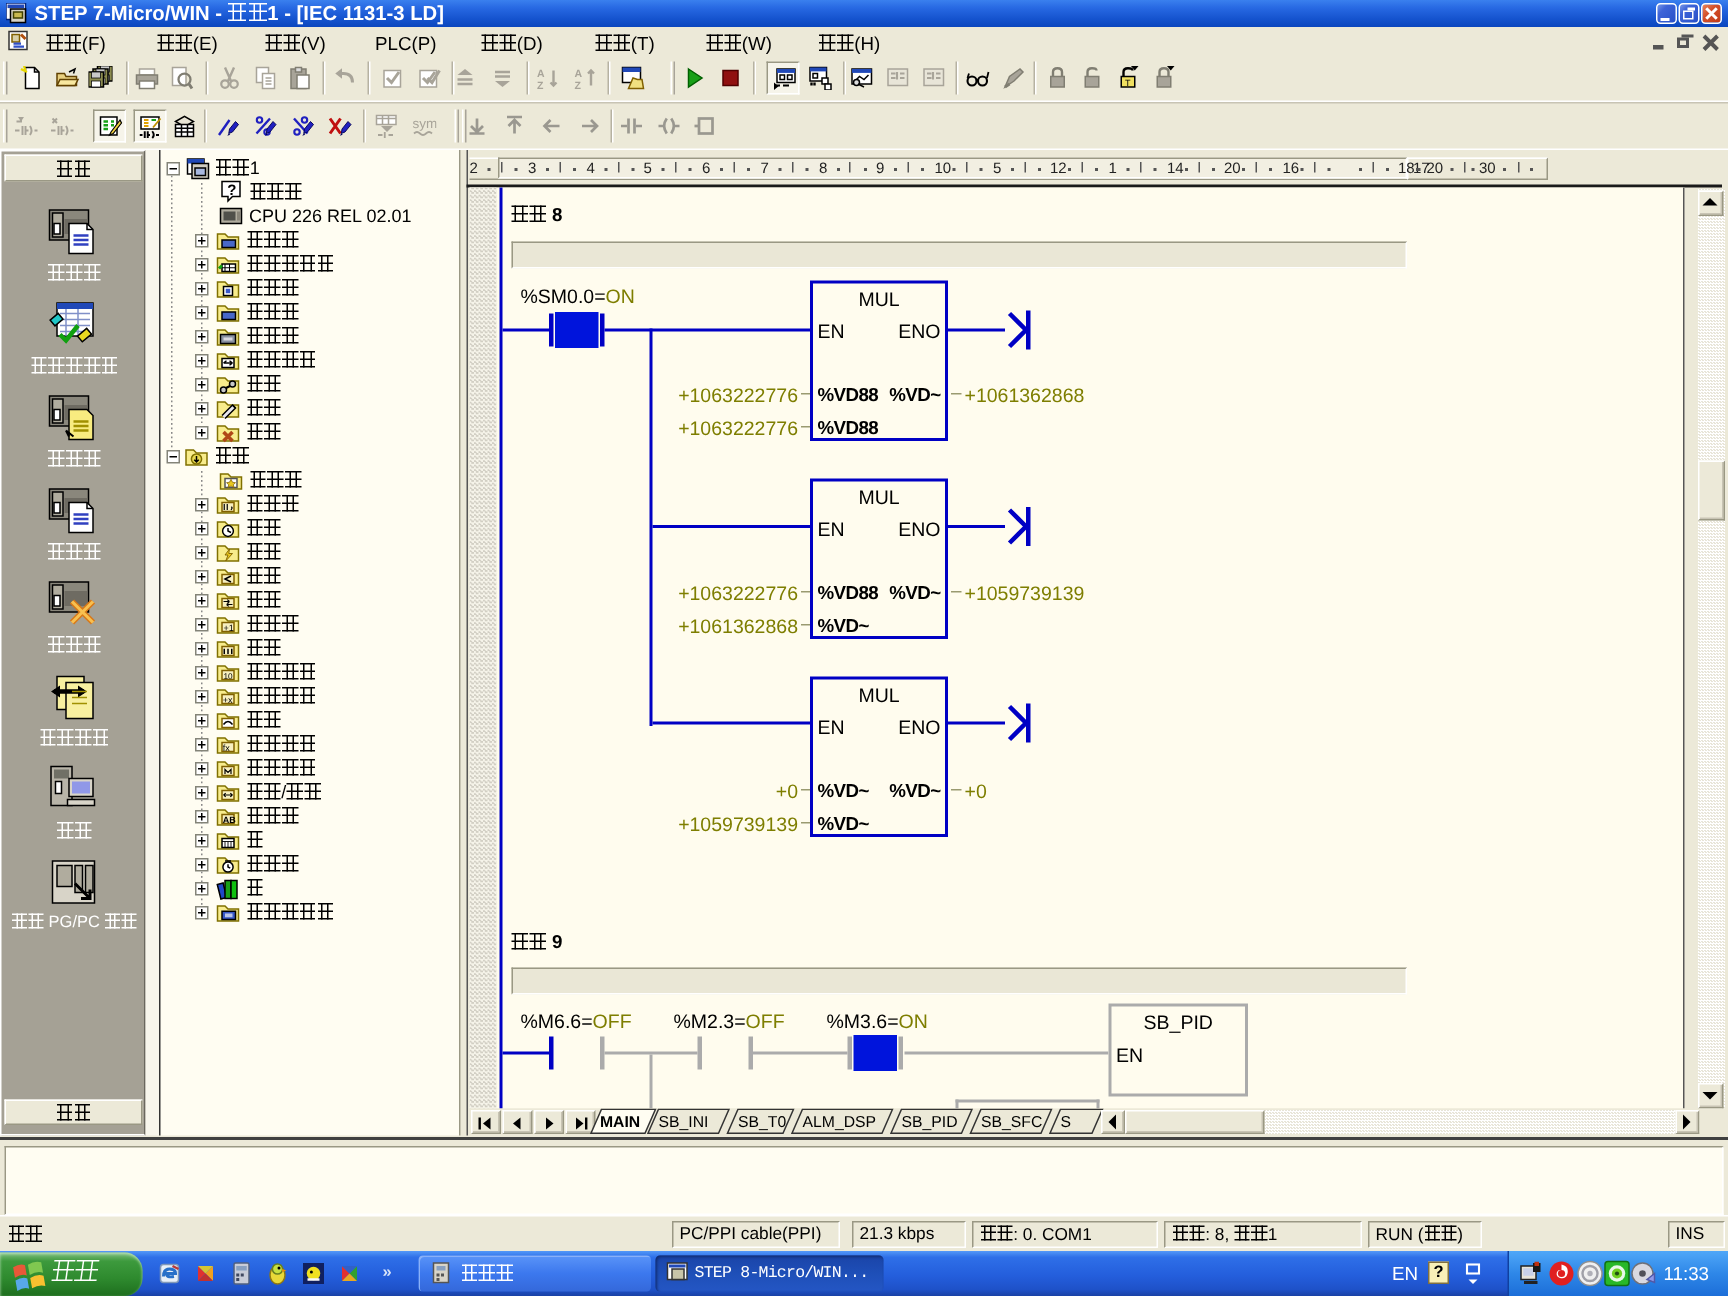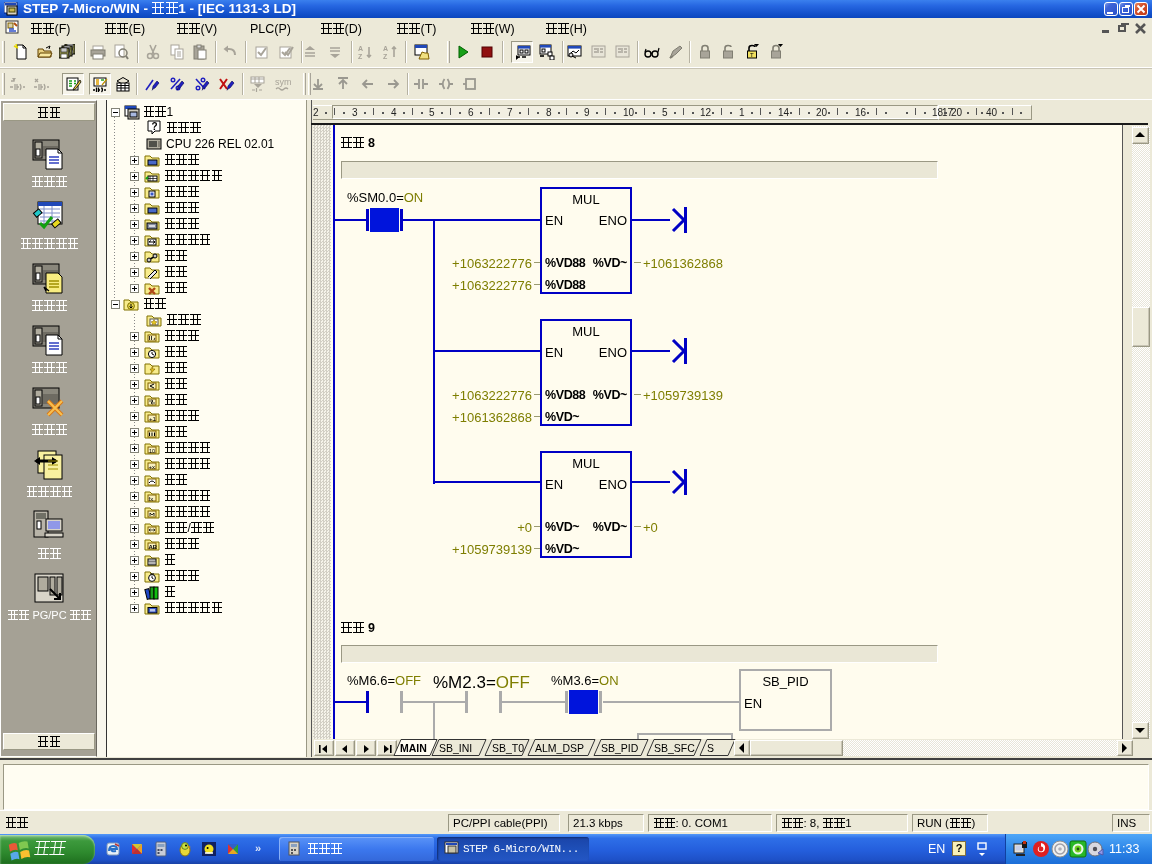--- a/index.html
+++ b/index.html
@@ -875,21 +875,21 @@
 <div class="abs" style="left:942px;top:107px;font-size:10px;color:#222">17</div>
 <div class="dot" style="left:906px;top:112px"></div>
 <div class="tick" style="left:915px;top:108px"></div>
 <div class="dot" style="left:924px;top:112px"></div>
 <div class="abs" style="left:932px;top:107px;font-size:10px;color:#222">18</div>
 <div class="dot" style="left:944px;top:112px"></div>
 <div class="abs" style="left:951px;top:107px;font-size:10px;color:#222">20</div>
 <div class="dot" style="left:945px;top:112px"></div>
 <div class="dot" style="left:967px;top:112px"></div>
 <div class="tick" style="left:976px;top:108px"></div>
-<div class="abs" style="left:986px;top:107px;font-size:10px;color:#222">40</div>
+<div class="abs" style="left:986px;top:107px;font-size:10px;color:#222">30</div>
 <div class="dot" style="left:981px;top:112px"></div>
 <div class="dot" style="left:1002px;top:112px"></div>
 <div class="tick" style="left:1012px;top:108px"></div>
 <div class="dot" style="left:1020px;top:112px"></div>
 <div class="abs" style="left:311px;top:123px;width:837px;height:2px;background:#1a1a1a"></div>
 <div class="abs" style="left:313px;top:125px;width:810px;height:614px;background:#FFFCEE;border-right:1px solid #555"></div>
 <div class="abs" style="left:313px;top:125px;width:18px;height:614px;background:repeating-conic-gradient(#D2CFC4 0% 25%,#F6F4EA 0% 50%);background-size:3px 3px"></div>
 <div class="abs" style="left:333px;top:125px;width:2px;height:614px;background:#0000C4"></div>
 <div class="abs" style="left:340px;top:136px;font-weight:bold;font-size:12.5px"><i class="z"></i><i class="z"></i> 8</div>
 <div class="abs sunken" style="left:341px;top:161px;width:597px;height:18px;background:#EAE7D6"></div>
@@ -955,21 +955,21 @@
 <div class="abs" style="left:534px;top:548px;width:6px;height:1px;background:#9a9a70"></div>
 <div class="abs" style="left:634px;top:526px;width:7px;height:1px;background:#9a9a70"></div>
 <div class="abs" style="left:632px;top:481px;width:38px;height:2px;background:#0000C4"></div>
 <svg class="abs" style="left:668px;top:468px" width="22" height="28">
     <path d="M5 3 L16 14 L5 25" fill="none" stroke="#0000C4" stroke-width="3"></path>
     <rect x="16" y="1" width="3" height="26" fill="#0000C4"></rect>
   </svg>
 <div class="abs" style="left:340px;top:621px;font-weight:bold;font-size:12.5px"><i class="z"></i><i class="z"></i> 9</div>
 <div class="abs sunken" style="left:341px;top:645px;width:597px;height:18px;background:#EAE7D6"></div>
 <div class="abs" style="left:347px;top:673px;font-size:13px">%M6.6=<span style="color:#7E7E00">OFF</span></div>
-<div class="abs" style="left:433px;top:673px;font-size:17px">%M2.3=<span style="color:#7E7E00">OFF</span></div>
+<div class="abs" style="left:449px;top:673px;font-size:13px">%M2.3=<span style="color:#7E7E00">OFF</span></div>
 <div class="abs" style="left:551px;top:673px;font-size:13px">%M3.6=<span style="color:#7E7E00">ON</span></div>
 <div class="abs" style="left:335px;top:701px;width:31px;height:2px;background:#0000C4"></div>
 <div class="abs" style="left:366px;top:691px;width:3px;height:22px;background:#0000C4"></div>
 <div class="abs" style="left:400px;top:691px;width:3px;height:22px;background:#ABABAB"></div>
 <div class="abs" style="left:403px;top:701px;width:62px;height:2px;background:#ABABAB"></div>
 <div class="abs" style="left:465px;top:691px;width:3px;height:22px;background:#ABABAB"></div>
 <div class="abs" style="left:499px;top:691px;width:3px;height:22px;background:#ABABAB"></div>
 <div class="abs" style="left:502px;top:701px;width:63px;height:2px;background:#ABABAB"></div>
 <div class="abs" style="left:565px;top:691px;width:3px;height:22px;background:#ABABAB"></div>
 <div class="abs" style="left:599px;top:691px;width:3px;height:22px;background:#ABABAB"></div>
@@ -1126,21 +1126,21 @@
         <rect x="4" y="11" width="2" height="2" fill="#555"></rect>
       </svg>
 <div class="abs" style="left:28px;top:5px;color:#fff;font-size:12px"><i class="z"></i><i class="z"></i><i class="z"></i></div>
     </div>
 <div class="abs" style="left:437px;top:3px;width:152px;height:24px;border-radius:3px;background:linear-gradient(180deg,#1A44A8 0%,#1E4FB8 50%,#2456C4 100%);box-shadow:inset 1px 1px 2px #102C70">
 <svg class="abs" style="left:7px;top:4px" width="15" height="15">
         <rect x="1" y="1" width="13" height="11" fill="#fff" stroke="#333"></rect>
         <rect x="2" y="2" width="11" height="2" fill="#2048B8"></rect>
         <rect x="4" y="5" width="8" height="7" fill="#C8C4A8" stroke="#333"></rect>
       </svg>
-<div class="abs" style="left:26px;top:6px;color:#fff;font-size:11px;font-family:'Liberation Mono',monospace;letter-spacing:-.5px">STEP 6-Micro/WIN...</div>
+<div class="abs" style="left:26px;top:6px;color:#fff;font-size:11px;font-family:'Liberation Mono',monospace;letter-spacing:-.5px">STEP 8-Micro/WIN...</div>
     </div>
 <div class="abs" style="left:1005px;top:0;width:147px;height:30px;background:linear-gradient(180deg,#4FA7F8 0%,#2E87E8 50%,#1C6ED8 100%);border-left:1px solid #1040A0"></div>
 <div class="abs" style="left:928px;top:8px;color:#fff;font-size:12.5px">EN</div>
 <div class="abs" style="left:952px;top:7px;width:14px;height:15px;background:#F8F0B8;border:1px solid #807040;color:#000;font-size:11px;font-weight:bold;text-align:center">?</div>
 <svg class="abs" style="left:975px;top:6px" width="14" height="18">
       <rect x="3" y="3" width="8" height="6" fill="none" stroke="#fff" stroke-width="1.4"></rect>
       <path d="M4 13 L10 13 L7 16 Z" fill="#fff"></path>
     </svg>
 <svg class="abs" style="left:1013px;top:7px" width="17" height="17">
       <rect x="1" y="3" width="10" height="9" fill="#E8E4D8" stroke="#222"></rect>

